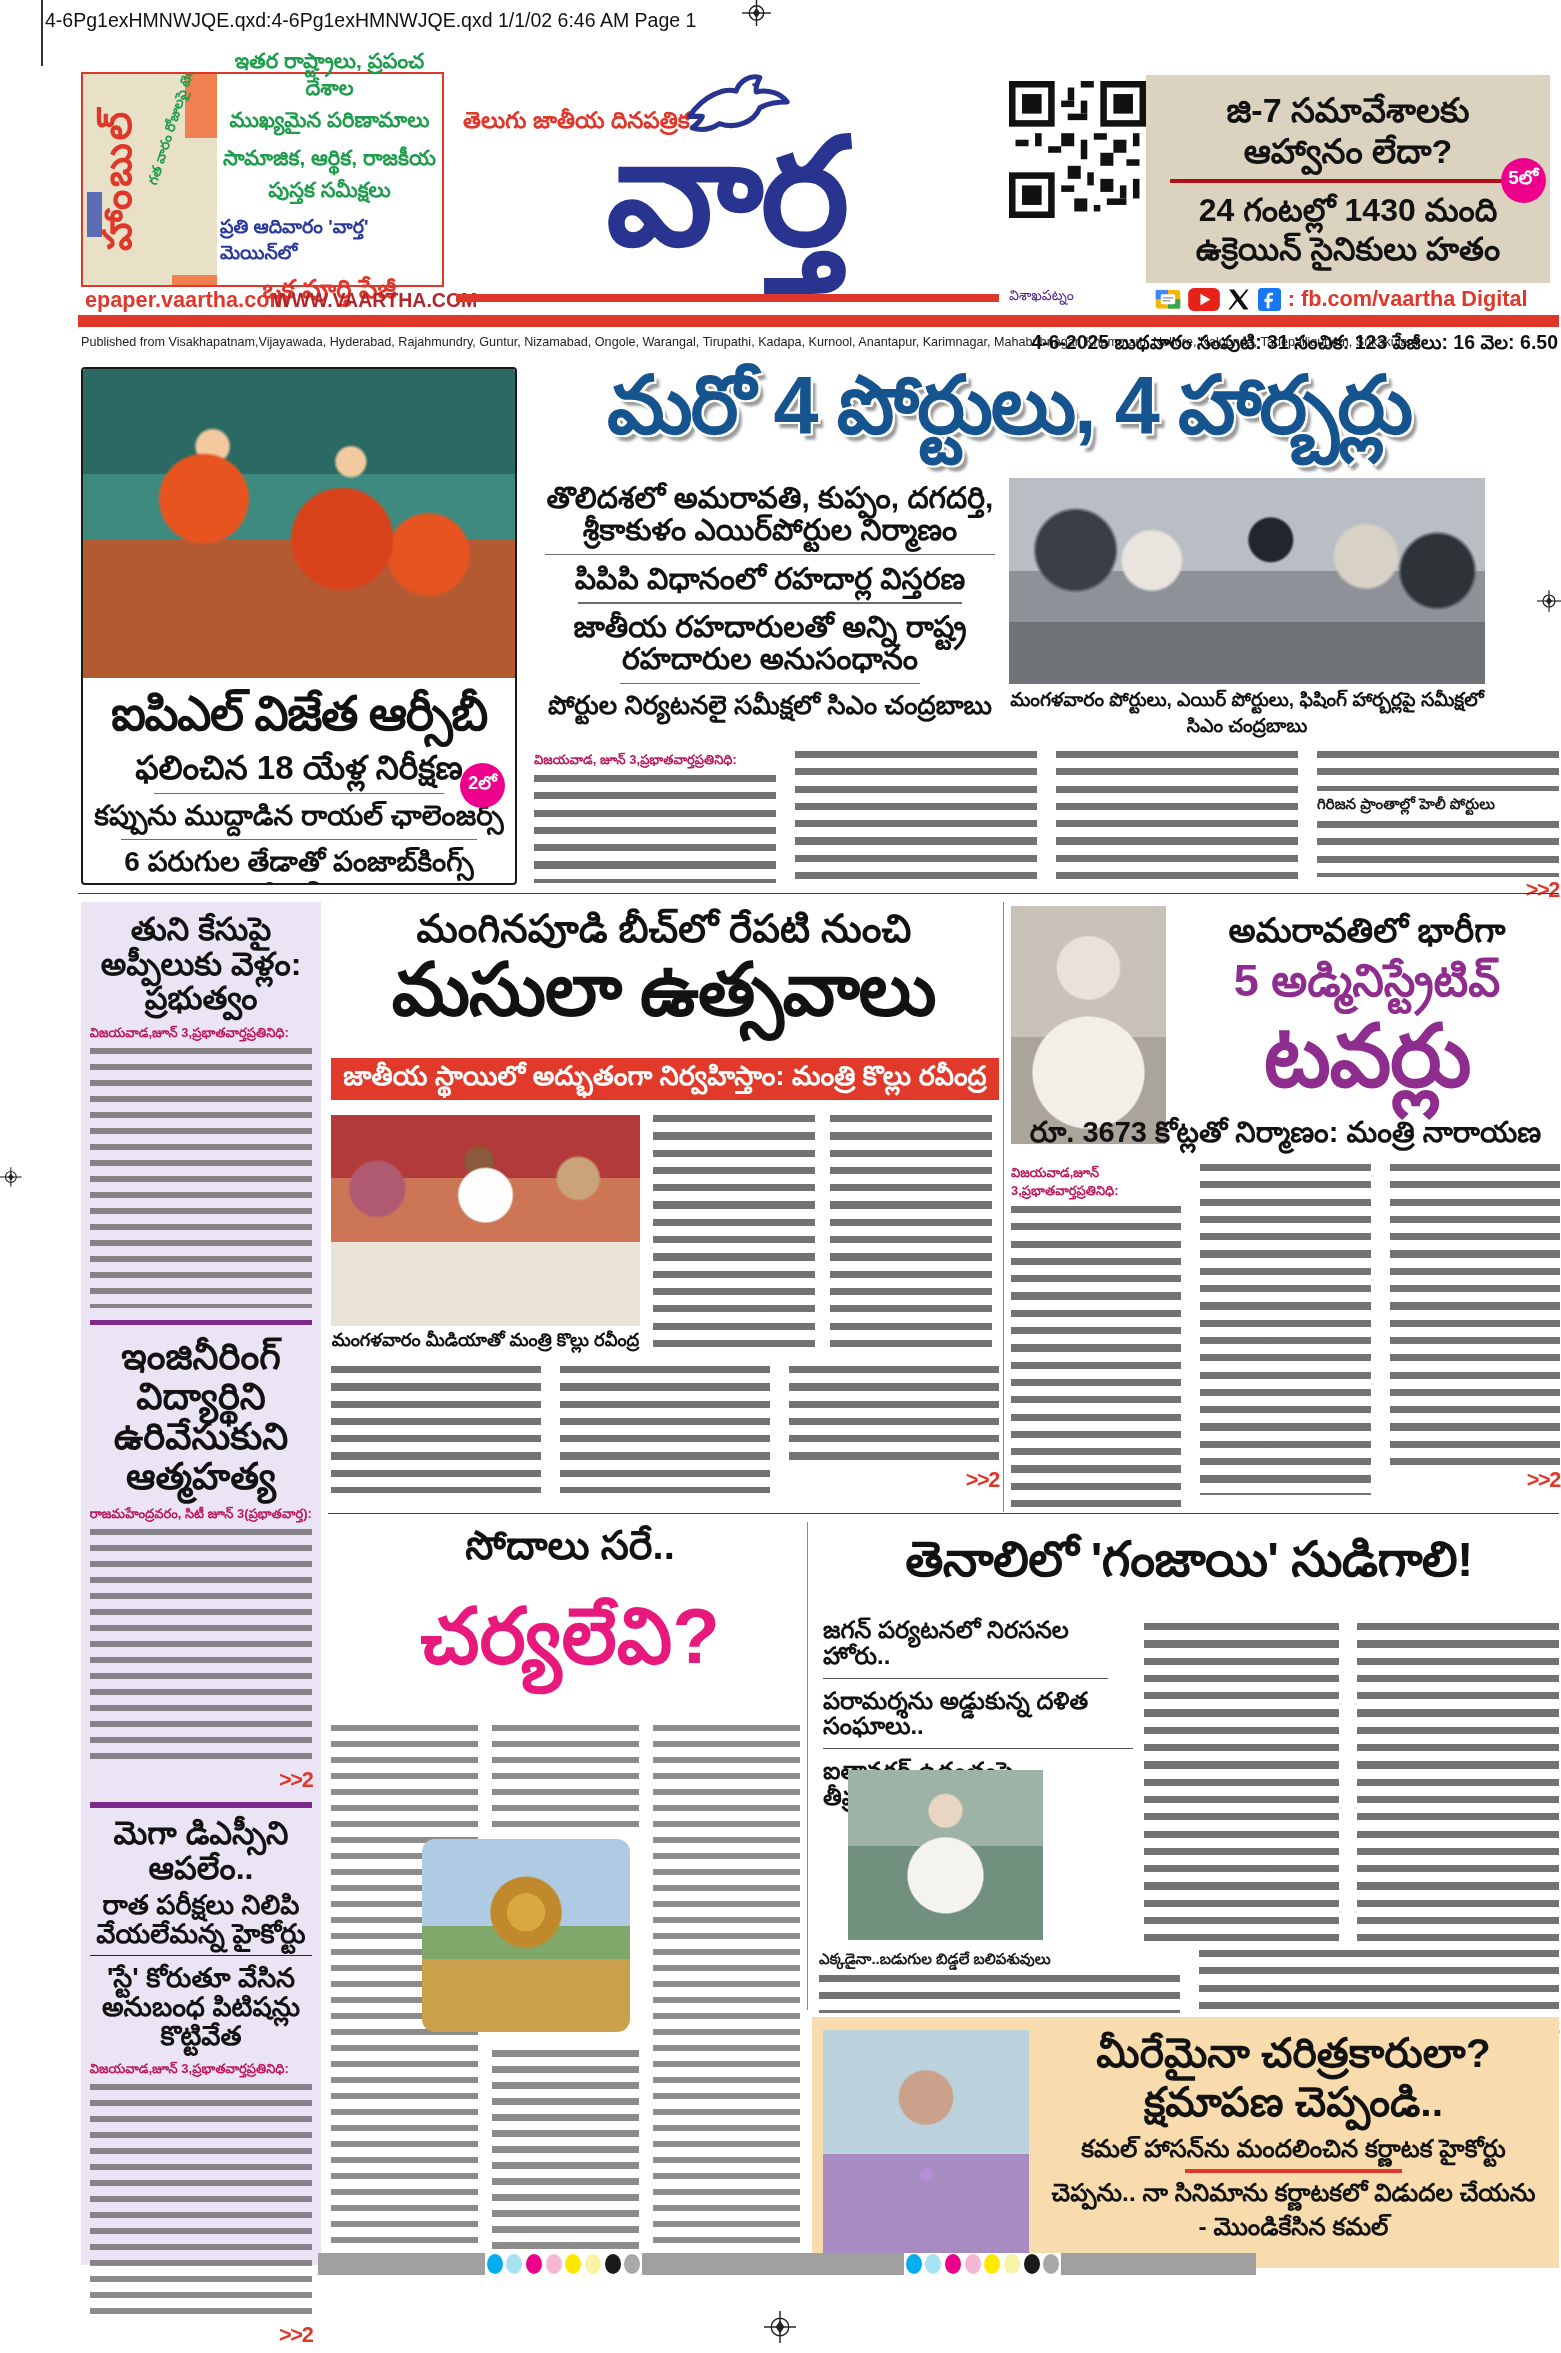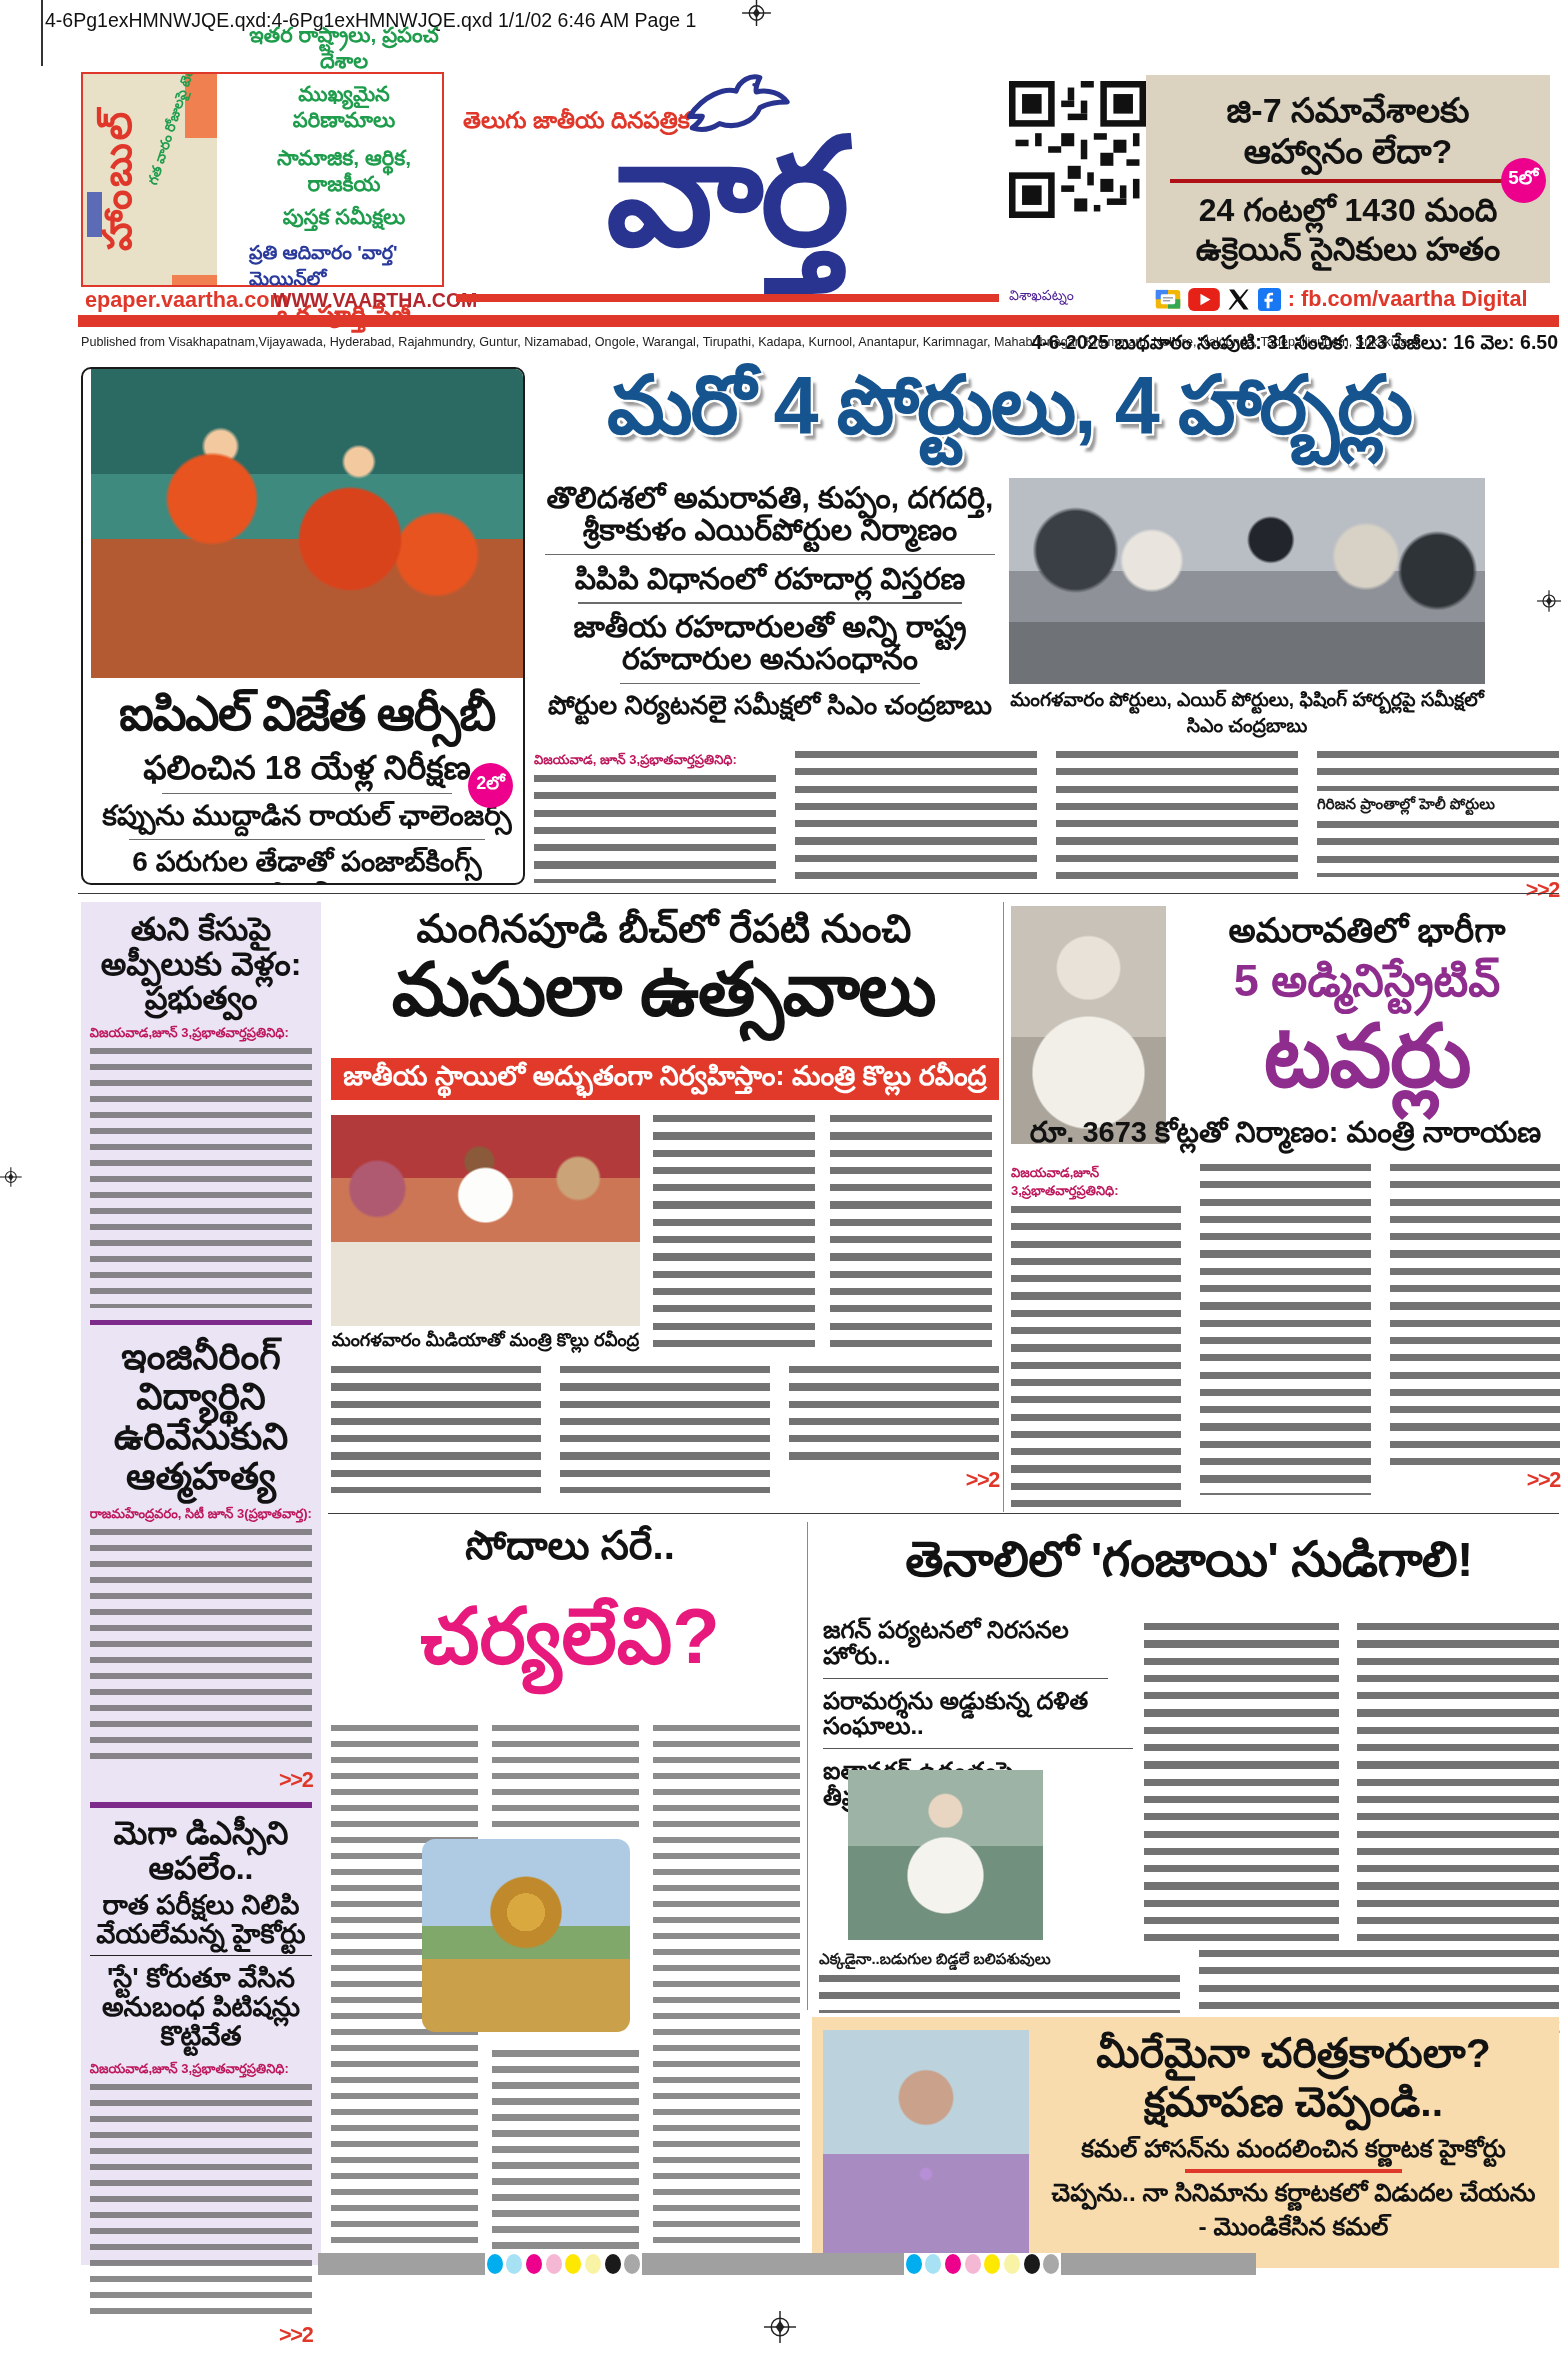--- a/index.html
+++ b/index.html
@@ -37,21 +37,21 @@
   <div class="abs" style="left:81px;top:72px;width:359px;height:211px;border:2.9px solid #e0372b;display:flex;background:#fff;">
     <div style="width:134px;position:relative;background:#e9e0c8;overflow:hidden;">
       <div class="abs" style="right:0;top:0;width:32px;height:64px;background:#f08050;"></div>
       <div class="abs" style="left:4.3px;bottom:48px;width:14.4px;height:45px;background:#5b6bb5;"></div>
       <div class="abs" style="right:0;bottom:0;width:45px;height:10px;background:#f08050;"></div>
       <div class="abs" style="left:7.2px;top:5.8px;height:199px;writing-mode:vertical-rl;transform:rotate(180deg);
            font-weight:900;font-size:40px;color:#e0372b;letter-spacing:2.9px;text-align:center;">హాంబుల్</div>
       <div class="abs" style="left:62px;top:108px;width:152px;transform:rotate(-72deg);transform-origin:left top;
            font-size:13.7px;font-weight:bold;color:#1f9d4d;white-space:nowrap;">గత వారం రోజులపై టెలిస్కోప్</div>
     </div>
-    <div style="flex:1;display:flex;flex-direction:column;justify-content:center;align-items:center;gap:6px;padding:4.3px 2.9px;margin-left:29px;">
+    <div style="flex:1;display:flex;flex-direction:column;justify-content:center;align-items:center;gap:6px;padding:4.3px 2.9px;">
       <div class="greenln">ఇతర రాష్ట్రాలు, ప్రపంచ దేశాల</div>
       <div class="greenln">ముఖ్యమైన పరిణామాలు</div>
       <div style="width:60%;height:0.7px;background:#c98f8f;"></div>
       <div class="greenln">సామాజిక, ఆర్థిక, రాజకీయ</div>
       <div class="greenln">పుస్తక సమీక్షలు</div>
       <div style="width:60%;height:0.7px;background:#c98f8f;"></div>
       <div style="color:#2a3a9c;font-weight:900;font-size:19px;">ప్రతి ఆదివారం 'వార్త' మెయిన్‌లో</div>
       <div style="color:#e0372b;font-weight:900;font-size:26px;">ఒక పూర్తి పేజీ</div>
     </div>
   </div>
@@ -143,21 +143,21 @@
 
   <div class="abs" style="left:78px;top:315px;width:1481px;height:12.3px;background:#e0372b;"></div>
   <div class="abs" style="left:81px;top:335px;width:938px;font-size:12.6px;color:#222;white-space:nowrap;">Published from Visakhapatnam,Vijayawada, Hyderabad, Rajahmundry, Guntur, Nizamabad, Ongole, Warangal, Tirupathi, Kadapa, Kurnool, Anantapur, Karimnagar, Mahabubnagar, Khammam, Nellore, Nalgonda, Tadepalligudem, Srikakulam</div>
   <div class="abs" style="left:996px;top:331px;width:562px;text-align:right;font-size:19.5px;font-weight:900;color:#111;white-space:nowrap;">4-6-2025 బుధవారం సంపుటి: 31 సంచిక: 123 పేజీలు: 16 వెల: 6.50</div>
 
   <div class="abs" style="left:531px;top:361px;width:956px;height:108px;display:flex;align-items:center;justify-content:center;">
     <div style="font-size:81px;font-weight:900;color:#15548f;letter-spacing:-2.2px;white-space:nowrap;
          text-shadow:-2.2px -2.2px 0 #fff,2.2px -2.2px 0 #fff,-2.2px 2.2px 0 #fff,2.2px 2.2px 0 #fff,5px 5.8px 2.9px #9a9a9a;">మరో 4 పోర్టులు, 4 హార్బర్లు</div>
   </div>
 
-  <div class="abs" style="left:81px;top:367px;width:432px;height:514px;border:2.2px solid #1a1a1a;border-radius:10px;overflow:hidden;background:#fff;padding-left:8px;">
+  <div class="abs" style="left:81px;top:367px;width:432px;height:514px;border:2.2px solid #1a1a1a;border-radius:4px;overflow:hidden;background:#fff;">
     <div style="width:100%;height:309px;background:
          radial-gradient(circle at 28% 42%, #e8541f 0 12%, transparent 13%),
          radial-gradient(circle at 30% 25%, #f3c9a0 0 4%, transparent 5%),
          radial-gradient(circle at 62% 30%, #f3c9a0 0 4%, transparent 5%),
          radial-gradient(circle at 60% 55%, #d8431c 0 16%, transparent 17%),
          radial-gradient(circle at 80% 60%, #e8541f 0 10%, transparent 11%),
          linear-gradient(180deg,#2b6a63 0 34%, #3f8a7f 34% 55%, #b35a33 55% 100%);"></div>
     <div style="position:relative;padding:10px 8.7px 0 8.7px;">
       <div class="hd" style="font-size:48px;letter-spacing:-1.4px;">ఐపిఎల్ విజేత ఆర్సీబీ</div>
       <div class="pgcirc" style="position:absolute;right:10px;top:85px;width:45px;height:45px;font-size:18px;">2లో</div>

